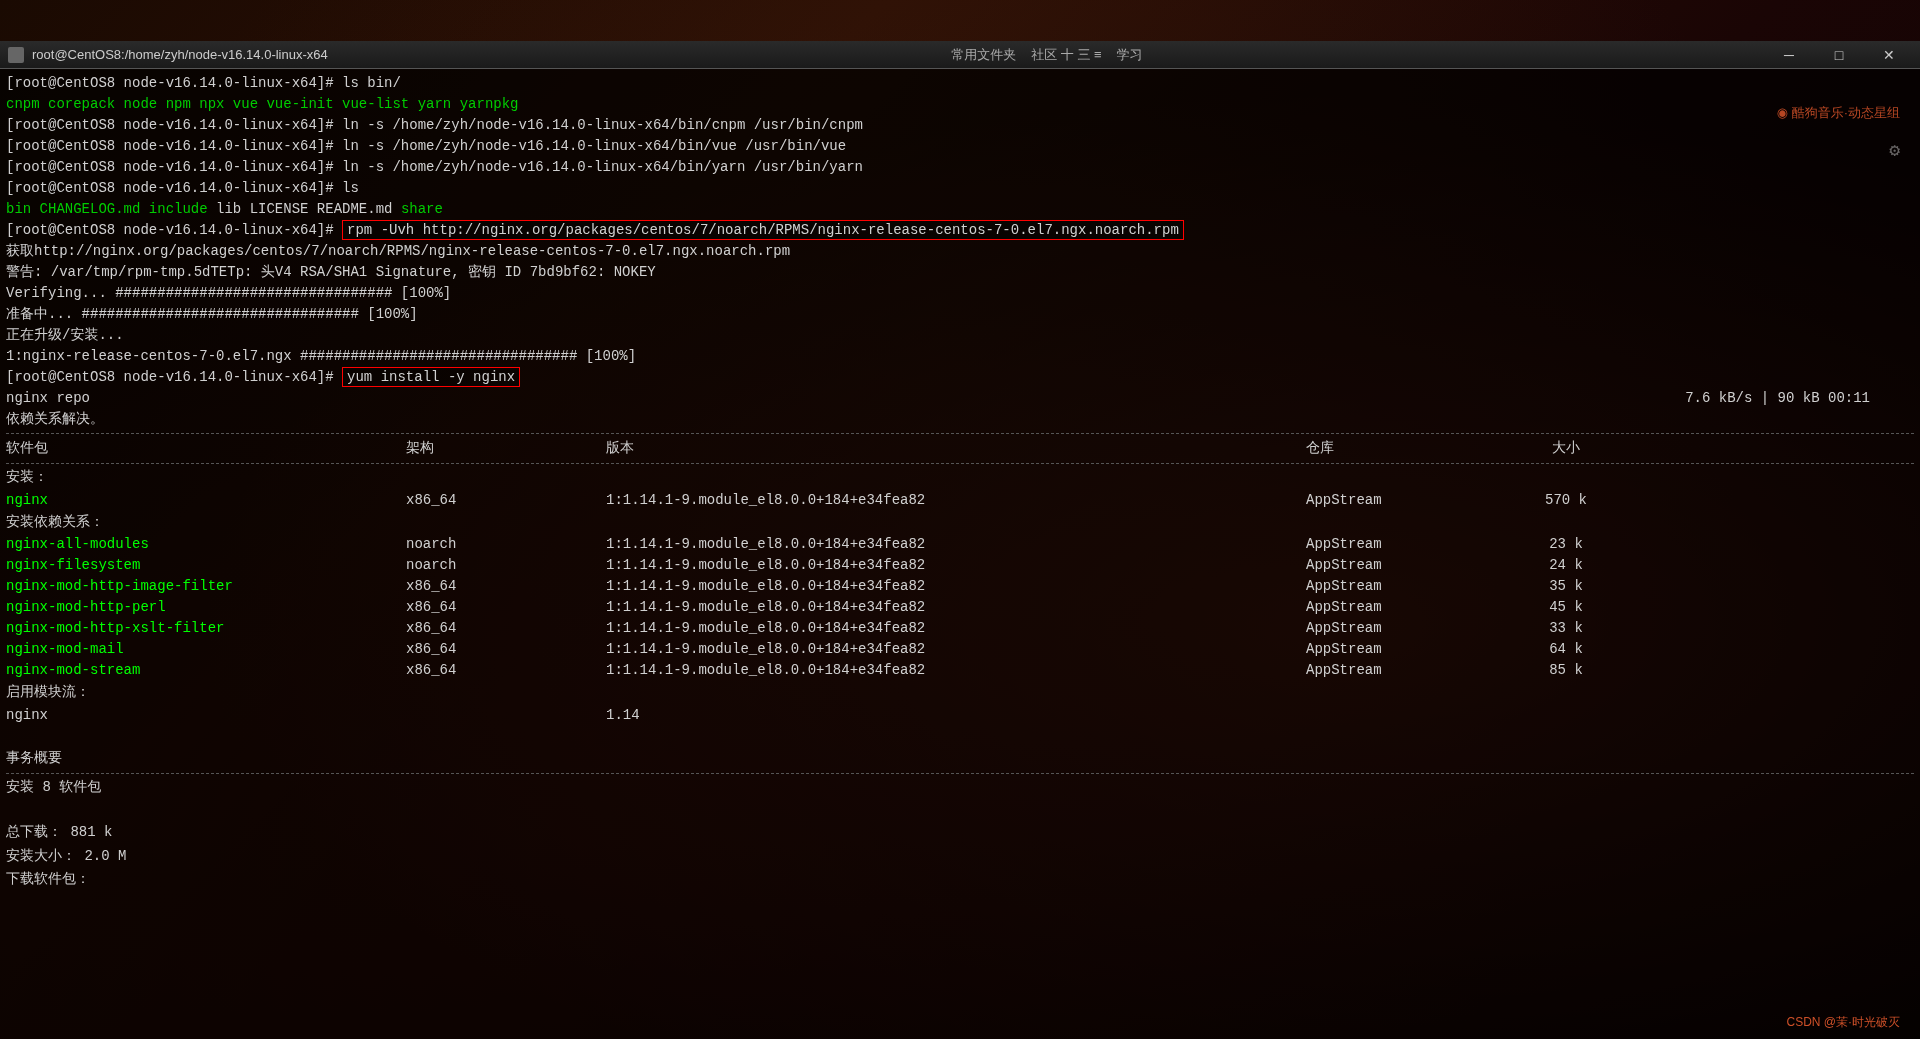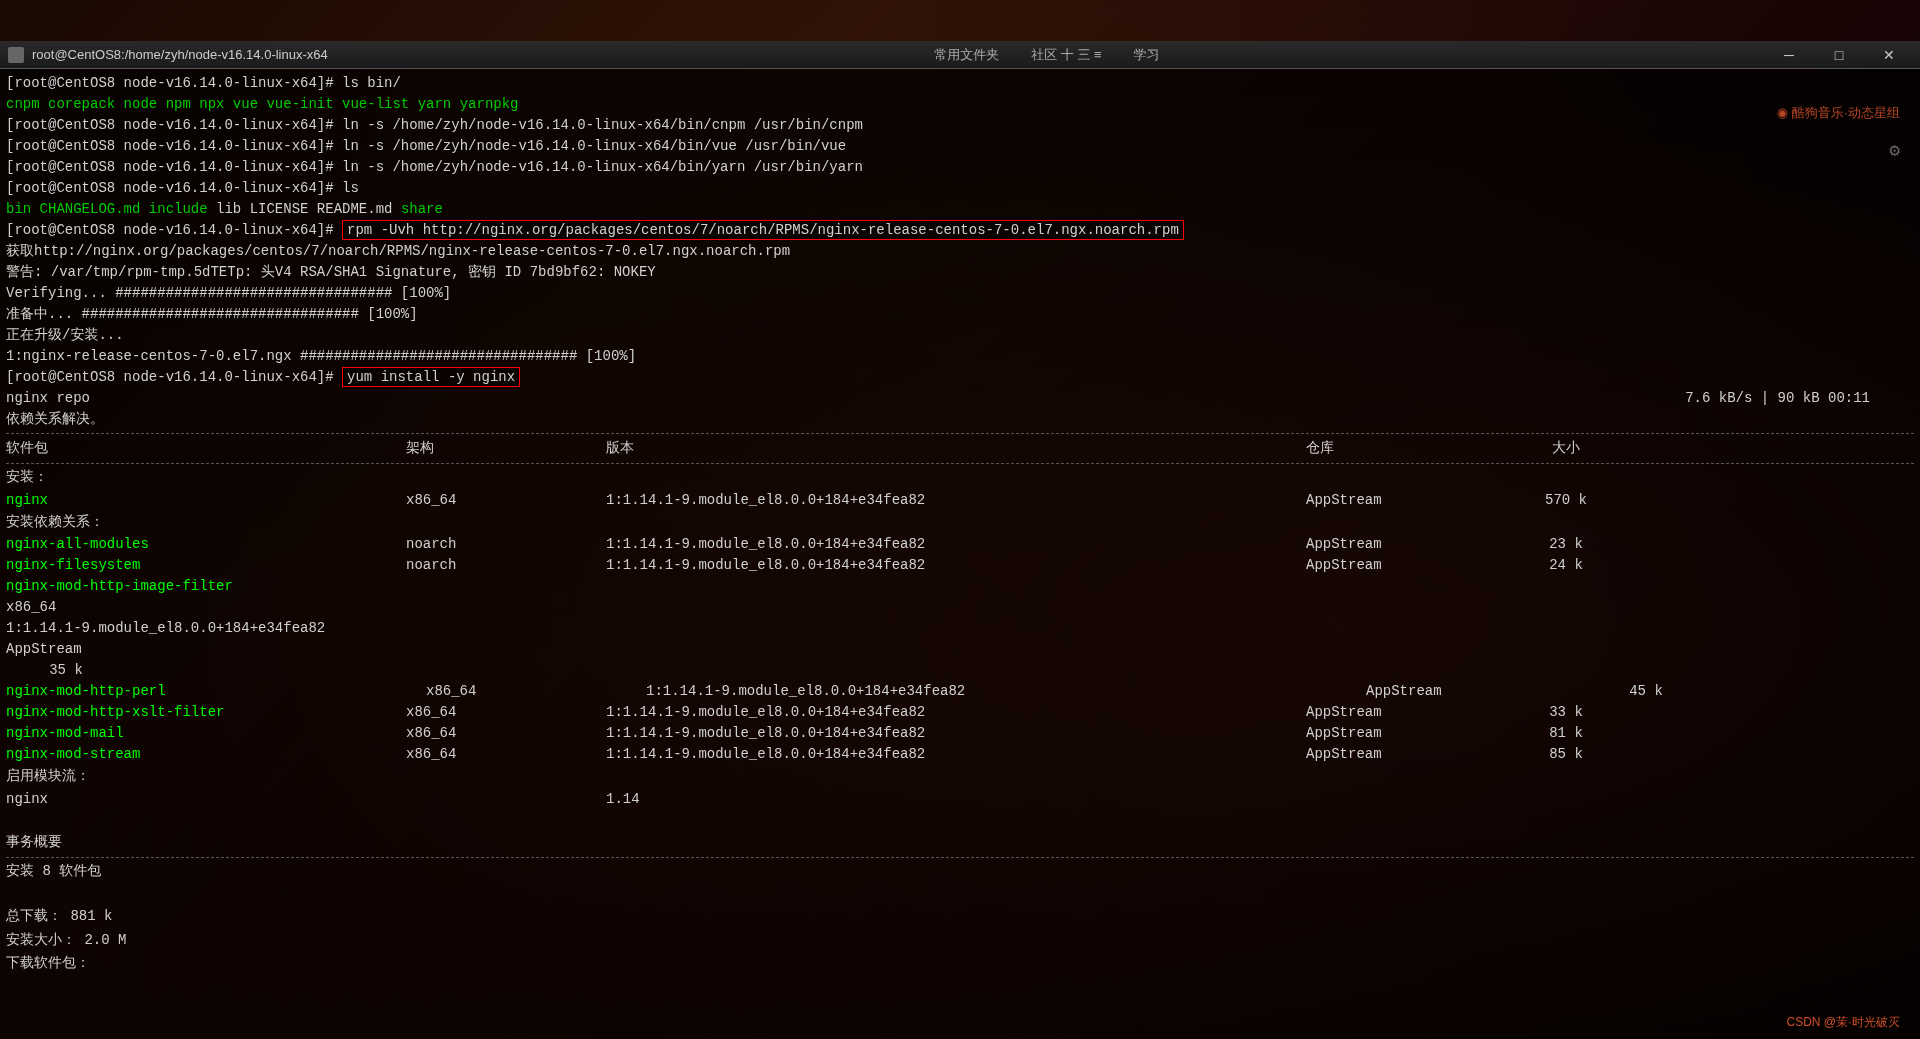--- a/index.html
+++ b/index.html
@@ -64,21 +64,21 @@
     }
 
     .title-text {
       color: #ccc;
       font-size: 13px;
       font-family: 'Microsoft YaHei', sans-serif;
     }
 
     .title-bar-center {
       display: flex;
-      gap: 32px;
+      gap: 15px;
       color: #aaa;
       font-size: 13px;
       font-family: 'Microsoft YaHei', sans-serif;
     }
 
     .title-bar-right {
       display: flex;
       gap: 4px;
     }
 
@@ -290,47 +290,47 @@
       <span class="col-repo text-default">AppStream</span>
       <span class="col-size text-default">23 k</span>
     </div>
         <div class="package-row" style="line-height: 1.5;">
       <span class="col-pkg text-bright-green">nginx-filesystem</span>
       <span class="col-arch text-default">noarch</span>
       <span class="col-ver text-default">1:1.14.1-9.module_el8.0.0+184+e34fea82</span>
       <span class="col-repo text-default">AppStream</span>
       <span class="col-size text-default">24 k</span>
     </div>
-        <div class="package-row" style="line-height: 1.5; flex-direction: column;">
+        <div class="package-row" style="line-height: 1.5;">
       <span class="col-pkg text-bright-green">nginx-mod-http-image-filter</span>
       <span class="col-arch text-default">x86_64</span>
       <span class="col-ver text-default">1:1.14.1-9.module_el8.0.0+184+e34fea82</span>
       <span class="col-repo text-default">AppStream</span>
       <span class="col-size text-default">35 k</span>
     </div>
-        <div class="package-row" style="line-height: 1.5; gap: 20px;">
+        <div class="package-row" style="line-height: 1.5;">
       <span class="col-pkg text-bright-green">nginx-mod-http-perl</span>
       <span class="col-arch text-default">x86_64</span>
       <span class="col-ver text-default">1:1.14.1-9.module_el8.0.0+184+e34fea82</span>
       <span class="col-repo text-default">AppStream</span>
       <span class="col-size text-default">45 k</span>
     </div>
         <div class="package-row" style="line-height: 1.5;">
       <span class="col-pkg text-bright-green">nginx-mod-http-xslt-filter</span>
       <span class="col-arch text-default">x86_64</span>
       <span class="col-ver text-default">1:1.14.1-9.module_el8.0.0+184+e34fea82</span>
       <span class="col-repo text-default">AppStream</span>
       <span class="col-size text-default">33 k</span>
     </div>
         <div class="package-row" style="line-height: 1.5;">
       <span class="col-pkg text-bright-green">nginx-mod-mail</span>
       <span class="col-arch text-default">x86_64</span>
       <span class="col-ver text-default">1:1.14.1-9.module_el8.0.0+184+e34fea82</span>
       <span class="col-repo text-default">AppStream</span>
-      <span class="col-size text-default">81 k</span>
+      <span class="col-size text-default">64 k</span>
     </div>
         <div class="package-row" style="line-height: 1.5;">
       <span class="col-pkg text-bright-green">nginx-mod-stream</span>
       <span class="col-arch text-default">x86_64</span>
       <span class="col-ver text-default">1:1.14.1-9.module_el8.0.0+184+e34fea82</span>
       <span class="col-repo text-default">AppStream</span>
       <span class="col-size text-default">85 k</span>
     </div>
       </div>
 

